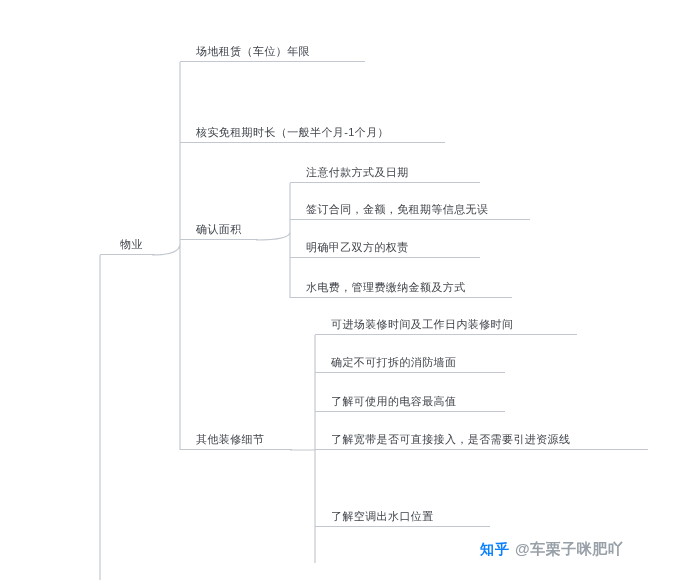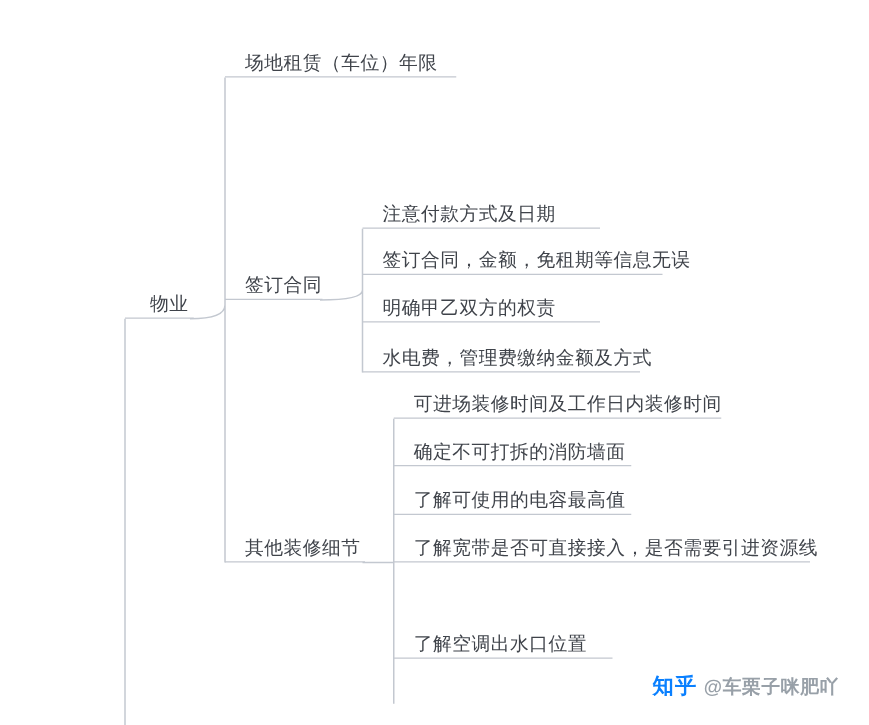--- a/index.html
+++ b/index.html
@@ -25,41 +25,40 @@
     stroke-width:1.2;
     fill:none;
   }
   .node{
     position:absolute;
     box-sizing:border-box;
     height:21px;
     line-height:20px;
     padding-left:16px;
     border-bottom:1.2px solid var(--line,#c3c8d0);
-    font-size:15px;
+    font-size:11px;
     letter-spacing:0.4px;
     color:var(--text,#3f434a);
     white-space:nowrap;
     z-index:1;
     cursor:default;
   }
   .node.root{padding-left:20px;}
   .watermark{
     position:absolute;
     left:480px;top:537px;
     height:24px;line-height:24px;
     z-index:2;
     white-space:nowrap;
   }
   .wm-logo{
     color:var(--brand-blue,#0a80ff);
     font-weight:bold;
-    font-size:17px;
+    font-size:14px;
     letter-spacing:1px;
-    margin-left:42px;
   }
   .wm-handle{
     color:var(--handle-gray,#98a0a8);
     font-size:15px;
     margin-left:5px;
     letter-spacing:0.5px;
     font-weight:bold;
   }
 </style>
 </head>
@@ -76,22 +75,23 @@
     <path d="M256,240 C274,240 290,238 290,232 M290,183 V298"></path>
 
     <path d="M290,450 L315,450 M315,335 V563"></path>
   </svg>
 
   <div class="node root" style="left:100px;top:234px;width:55px">物业</div>
 
   <div class="node" style="left:180px;top:41px;width:185px">场地租赁（车位）年限</div>
 
 
+  <div class="node" style="left:180px;top:122px;width:265px">核实免租期时长（一般半个月-1个月）</div>
 
-  <div class="node" style="left:180px;top:219px;width:78px">签订合同</div>
+  <div class="node" style="left:180px;top:219px;width:78px">确认面积</div>
 
   <div class="node" style="left:180px;top:429px;width:112px">其他装修细节</div>
 
   <div class="node" style="left:290px;top:162px;width:190px">注意付款方式及日期</div>
 
   <div class="node" style="left:290px;top:199px;width:240px">签订合同，金额，免租期等信息无误</div>
 
   <div class="node" style="left:290px;top:237px;width:190px">明确甲乙双方的权责</div>
 
   <div class="node" style="left:290px;top:277px;width:222px">水电费，管理费缴纳金额及方式</div>

